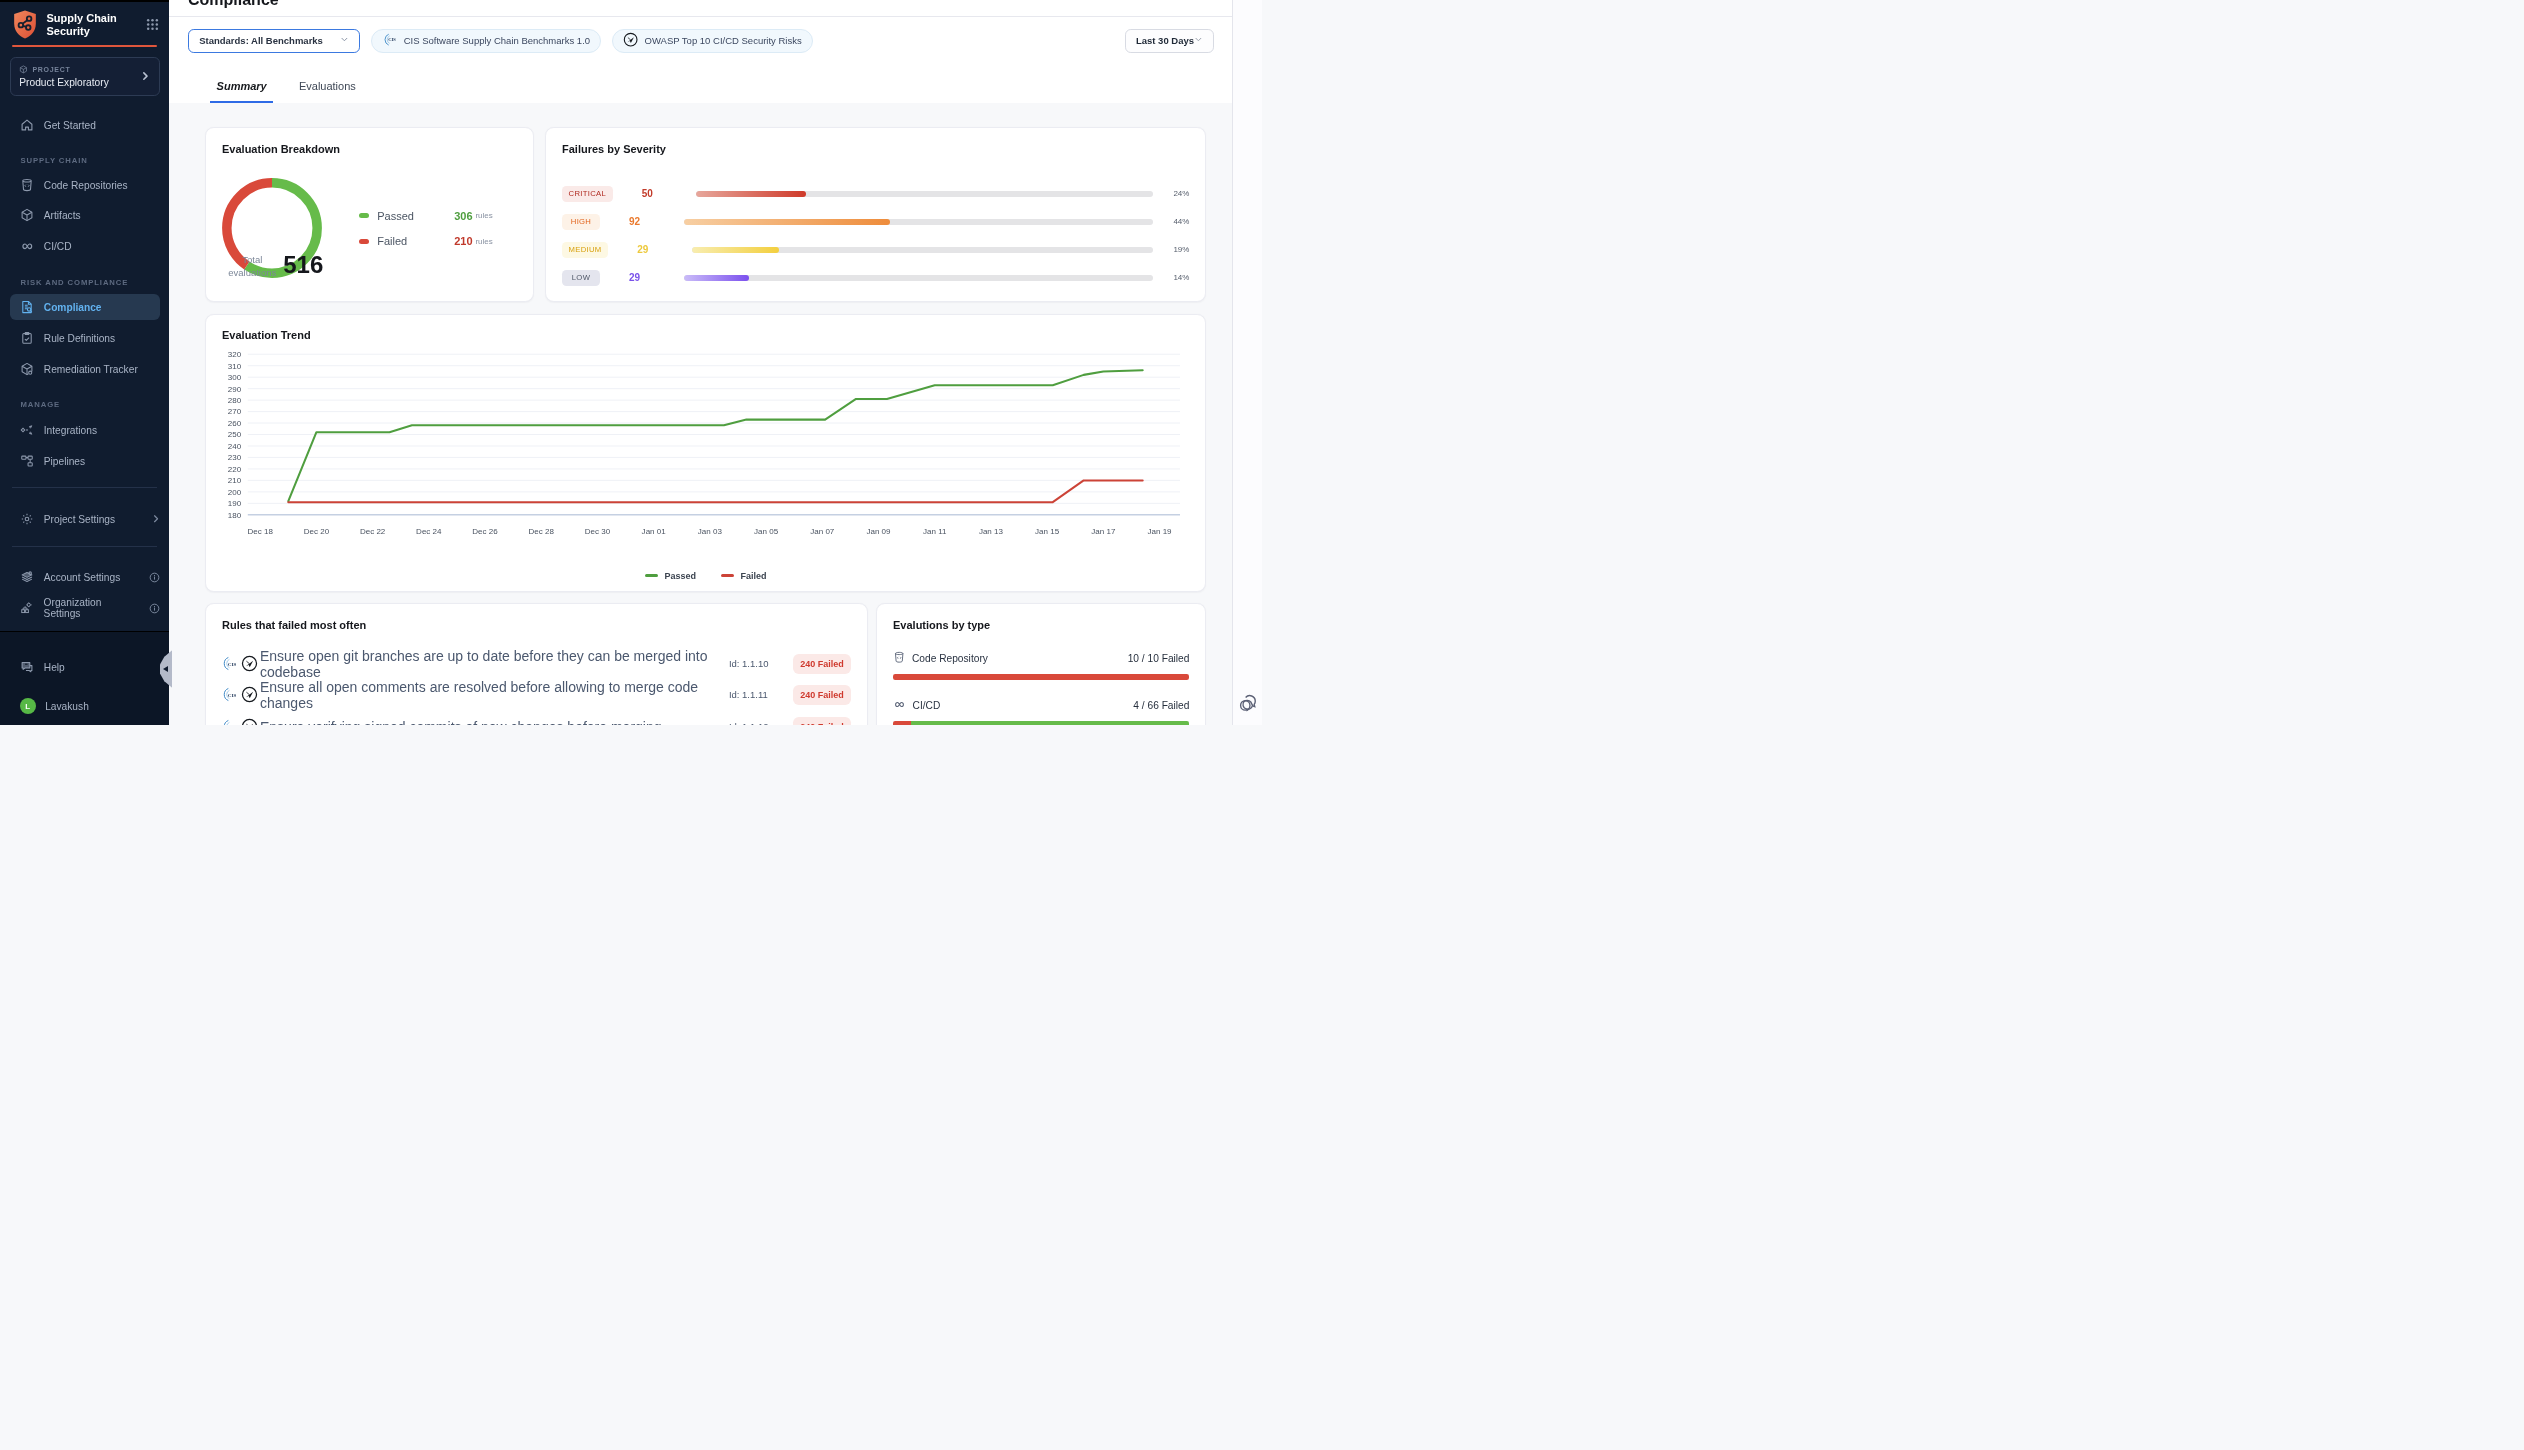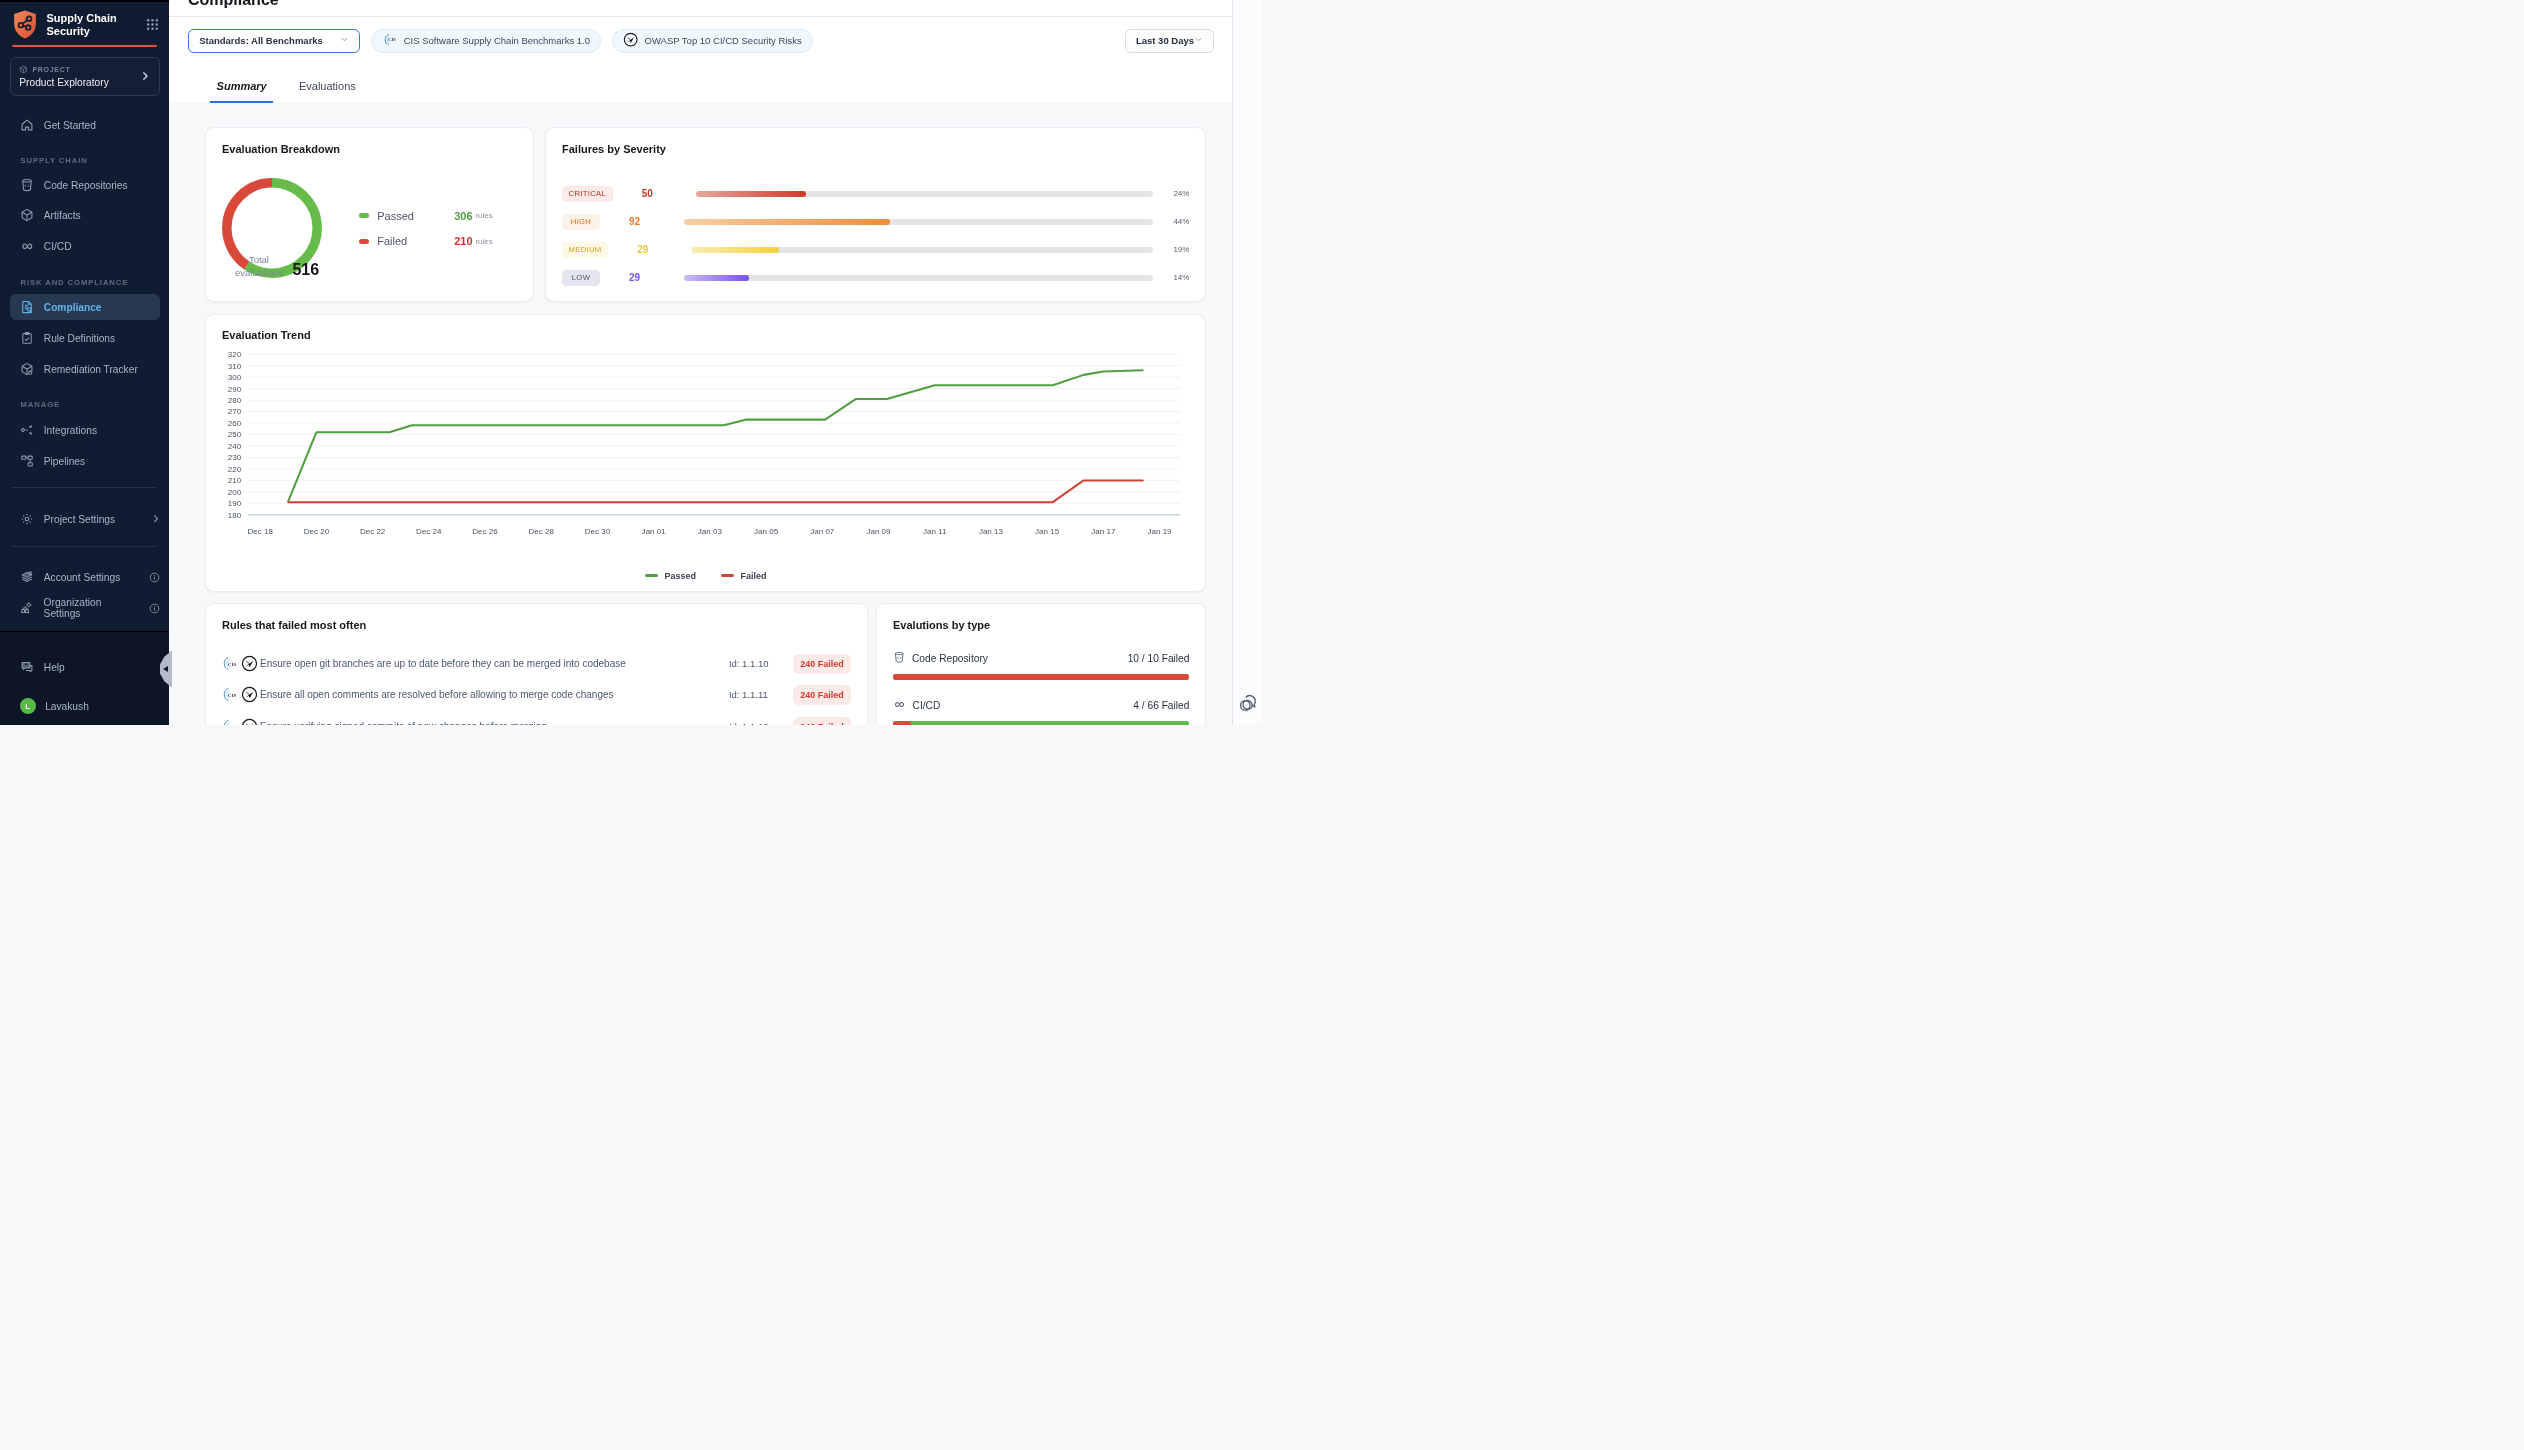--- a/index.html
+++ b/index.html
@@ -52,21 +52,21 @@
   .severity-card { flex:1; height:175px; }
   .trend-card { margin-top:11.7px; height:278px; }
   .row3 { display:flex; gap:8px; margin-top:11.7px; }
   .rules-card { width:663px; height:278px; }
   .types-card { flex:1; height:278px; }
 
   
   .donut-wrap { position:absolute; top:49px; left:15.3px; width:102px; height:102px; }
   .donut-center { position:absolute; inset:0; display:flex; flex-direction:row; align-items:flex-end; justify-content:center; text-align:center; }
   .donut-center .lab { width:67px; font-size:9.5px; color:#7c8798; line-height:12.4px; }
-  .donut-center .val { font-size:16px; font-weight:700; color:#15171c; margin-top:11px; }
+  .donut-center .val { font-size:24px; font-weight:700; color:#15171c; margin-top:11px; }
   .bk-legend { position:absolute; left:153px; top:79px; }
   .bk-leg-row { display:flex; align-items:center; height:17.5px; margin-bottom:8px; }
   .pill { width:10.2px; height:5.1px; border-radius:2.9px; margin-right:8px; }
   .bk-leg-label { font-size:11px; color:#4b5563; width:77px; }
   .bk-leg-val { font-size:11px; font-weight:700; }
   .bk-leg-unit { font-size:8px; color:#8a93a3; margin-left:2.9px; }
 
   
   .sev-row { position:absolute; left:16px; right:16px; height:17.5px; display:flex; align-items:center; }
   .sev-badge { min-width:38px; text-align:center; font-size:7.7px; font-weight:400; letter-spacing:0.3px; padding:3.7px 6.6px; border-radius:4.4px; }
@@ -78,21 +78,21 @@
   
   #trend-svg { position:absolute; top:29px; left:0; width:999px; height:219px; }
   #trend-svg text.ax { font-family:"Liberation Sans",sans-serif; font-size:11px; fill:#4a5361; }
   .trend-legend { position:absolute; bottom:10.2px; left:0; right:0; display:flex; justify-content:center; gap:25px; }
   .tl-item { display:flex; align-items:center; gap:6.6px; font-size:9px; font-weight:700; color:#3c4450; }
   .tl-line { width:13px; height:2.6px; border-radius:1.5px; }
 
   
   .rule-row { position:absolute; left:16px; right:16px; height:25px; display:flex; align-items:center; cursor:pointer; }
   .rule-icons { display:flex; align-items:center; gap:2.2px; width:38px; }
-  .rule-text { flex:1; font-size:10px; color:#4b586e; padding-right:7.3px; }
+  .rule-text { flex:1; font-size:14px; color:#4b586e; padding-right:7.3px; }
   .rule-id { width:51px; font-size:9.5px; color:#4b586e; }
   .rule-badge { margin-left:13px; font-size:9px; font-weight:600; color:#cf3a2e; background:#fbe9e7; padding:5.1px 7.3px; border-radius:5.8px; white-space:nowrap; }
 
   
   .type-row { position:absolute; left:16px; right:16px; }
   .type-head { display:flex; align-items:center; gap:6.6px; font-size:10.2px; color:#2a3342; }
   .type-head .status { margin-left:auto; color:#262f3d; }
   .type-bar { display:flex; height:5.8px; border-radius:2.2px; overflow:hidden; margin-top:8px; background:#e4e4e6; }
 
   

